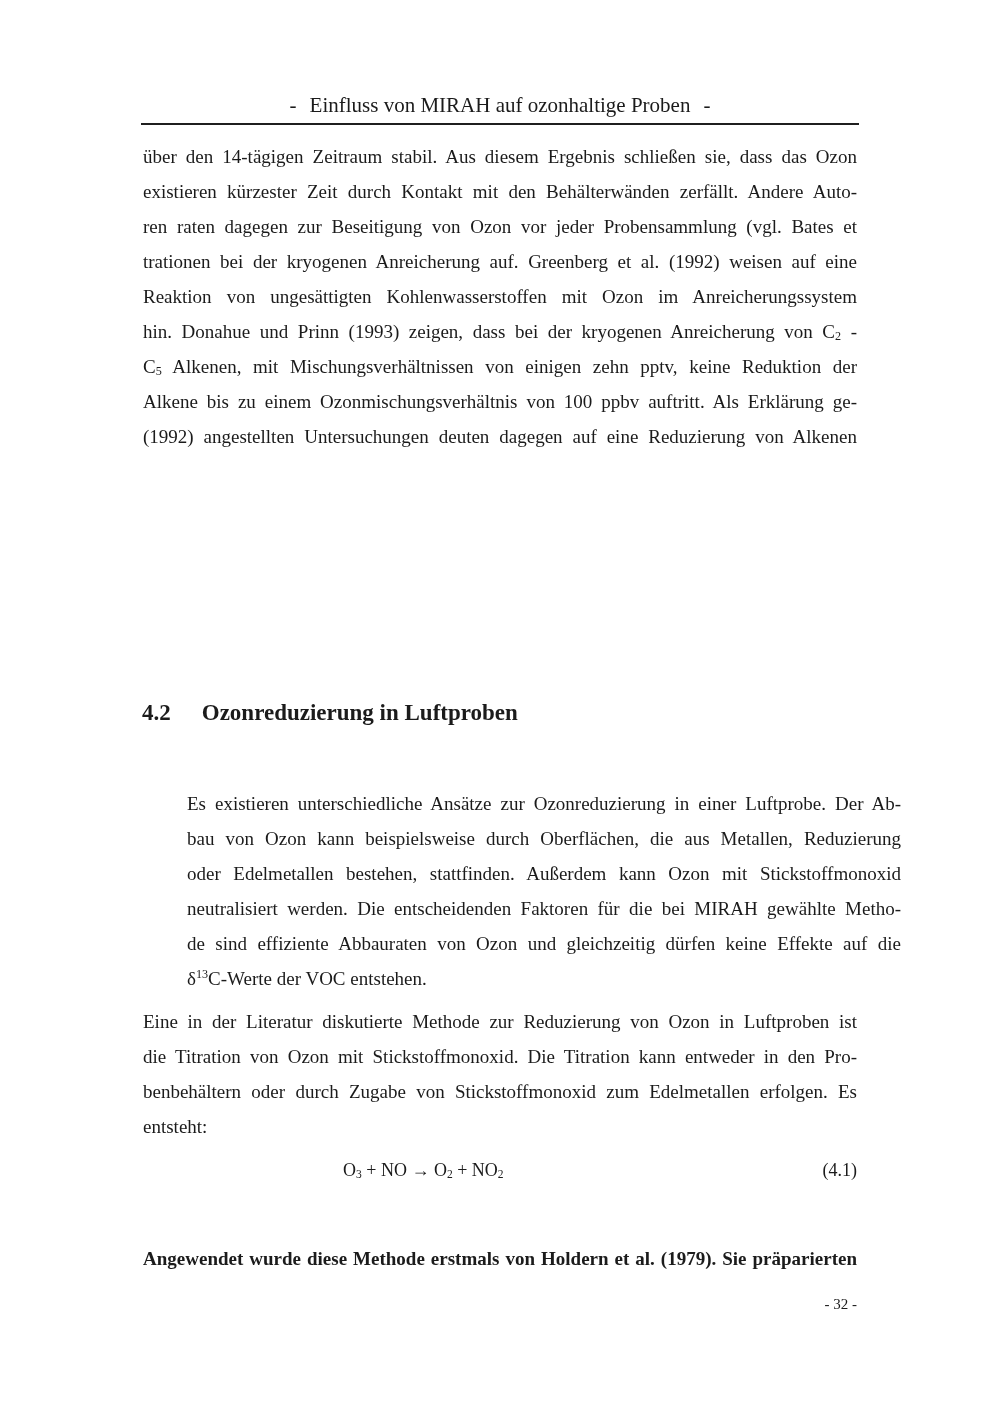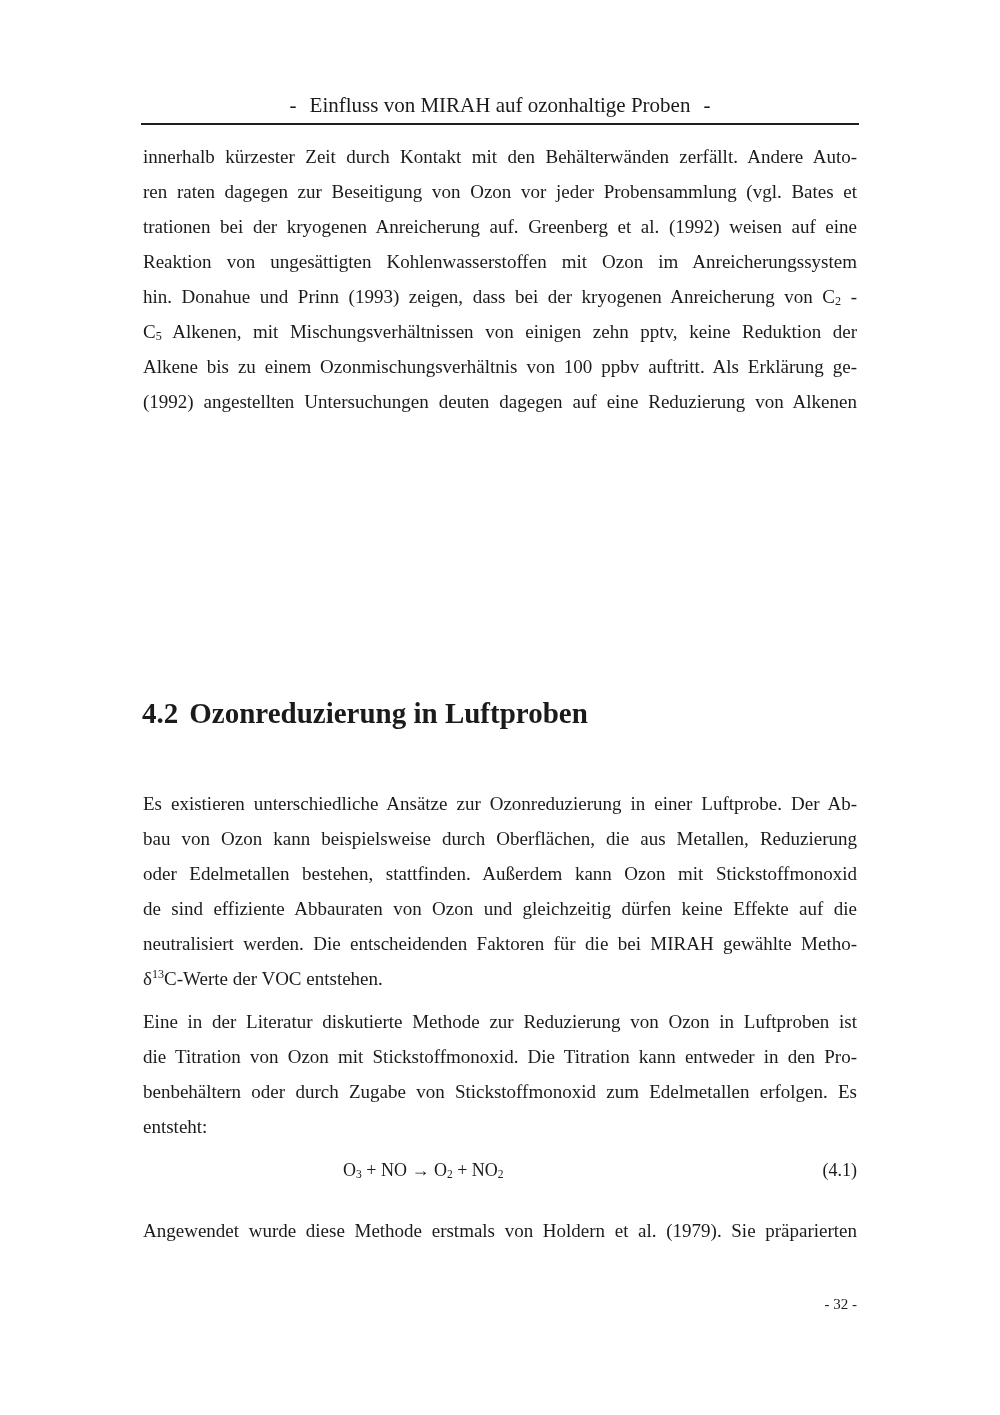--- a/index.html
+++ b/index.html
@@ -45,40 +45,40 @@
     text-align-last: justify;
   }
   .para .line.last { text-align-last: left; }
   .p1 { top: 139px; }
   .heading {
     position: absolute;
     left: 142px;
     top: 697px;
     width: 714px;
     display: flex;
-    gap: 11px;
-    font-size: 29px;
+    gap: 31px;
+    font-size: 23px;
     line-height: 32px;
     font-weight: bold;
   }
-  .p2 { top: 786px; }
+  .p2 { top: 786px; margin-left: 44px; }
   .p3 { top: 1004px; }
   .equation {
     position: absolute;
     left: 143px;
     top: 1153px;
     width: 714px;
     display: flex;
     align-items: baseline;
     font-size: 18px;
     line-height: 35px;
   }
   .equation .formula { margin-left: 200px; }
   .equation .eq-number { margin-left: auto; }
-  .p4 { top: 1213px; }
+  .p4 { top: 1241px; font-weight: bold; }
   .footer {
     position: absolute;
     left: 143px;
     top: 1289px;
     width: 714px;
     text-align: right;
     font-size: 15px;
     line-height: 30px;
   }
   sub, sup { font-size: 64%; line-height: 0; }
@@ -91,41 +91,42 @@
 <div class="page">
 
   <div class="header">
     <span>-</span>
     <span>Einfluss von MIRAH auf ozonhaltige Proben</span>
     <span>-</span>
   </div>
   <div class="header-rule"></div>
 
   <div class="para p1">
-      <div class="line">innerhalb kürzester Zeit durch Kontakt mit den Behälterwänden zerfällt. Andere Auto-</div>
+      <div class="line">über den 14-tägigen Zeitraum stabil. Aus diesem Ergebnis schließen sie, dass das Ozon</div>
+      <div class="line">existieren kürzester Zeit durch Kontakt mit den Behälterwänden zerfällt. Andere Auto-</div>
       <div class="line">ren raten dagegen zur Beseitigung von Ozon vor jeder Probensammlung (vgl. Bates et</div>
       <div class="line">trationen bei der kryogenen Anreicherung auf. Greenberg et al. (1992) weisen auf eine</div>
       <div class="line">Reaktion von ungesättigten Kohlenwasserstoffen mit Ozon im Anreicherungssystem</div>
       <div class="line">hin. Donahue und Prinn (1993) zeigen, dass bei der kryogenen Anreicherung von C<sub>2</sub> -</div>
       <div class="line">C<sub>5</sub> Alkenen, mit Mischungsverhältnissen von einigen zehn pptv, keine Reduktion der</div>
       <div class="line">Alkene bis zu einem Ozonmischungsverhältnis von 100 ppbv auftritt. Als Erklärung ge-</div>
       <div class="line">(1992) angestellten Untersuchungen deuten dagegen auf eine Reduzierung von Alkenen</div>
     </div>
 
   <div class="heading">
     <span>4.2</span>
     <span>Ozonreduzierung in Luftproben</span>
   </div>
 
   <div class="para p2">
       <div class="line">Es existieren unterschiedliche Ansätze zur Ozonreduzierung in einer Luftprobe. Der Ab-</div>
       <div class="line">bau von Ozon kann beispielsweise durch Oberflächen, die aus Metallen, Reduzierung</div>
       <div class="line">oder Edelmetallen bestehen, stattfinden. Außerdem kann Ozon mit Stickstoffmonoxid</div>
+      <div class="line">neutralisiert werden. Die entscheidenden Faktoren für die bei MIRAH gewählte Metho-</div>
       <div class="line">de sind effiziente Abbauraten von Ozon und gleichzeitig dürfen keine Effekte auf die</div>
-      <div class="line">neutralisiert werden. Die entscheidenden Faktoren für die bei MIRAH gewählte Metho-</div>
       <div class="line last">δ<sup>13</sup>C-Werte der VOC entstehen.</div>
     </div>
 
   <div class="para p3">
       <div class="line">Eine in der Literatur diskutierte Methode zur Reduzierung von Ozon in Luftproben ist</div>
       <div class="line">die Titration von Ozon mit Stickstoffmonoxid. Die Titration kann entweder in den Pro-</div>
       <div class="line">benbehältern oder durch Zugabe von Stickstoffmonoxid zum Edelmetallen erfolgen. Es</div>
       <div class="line last">entsteht:</div>
     </div>
 

